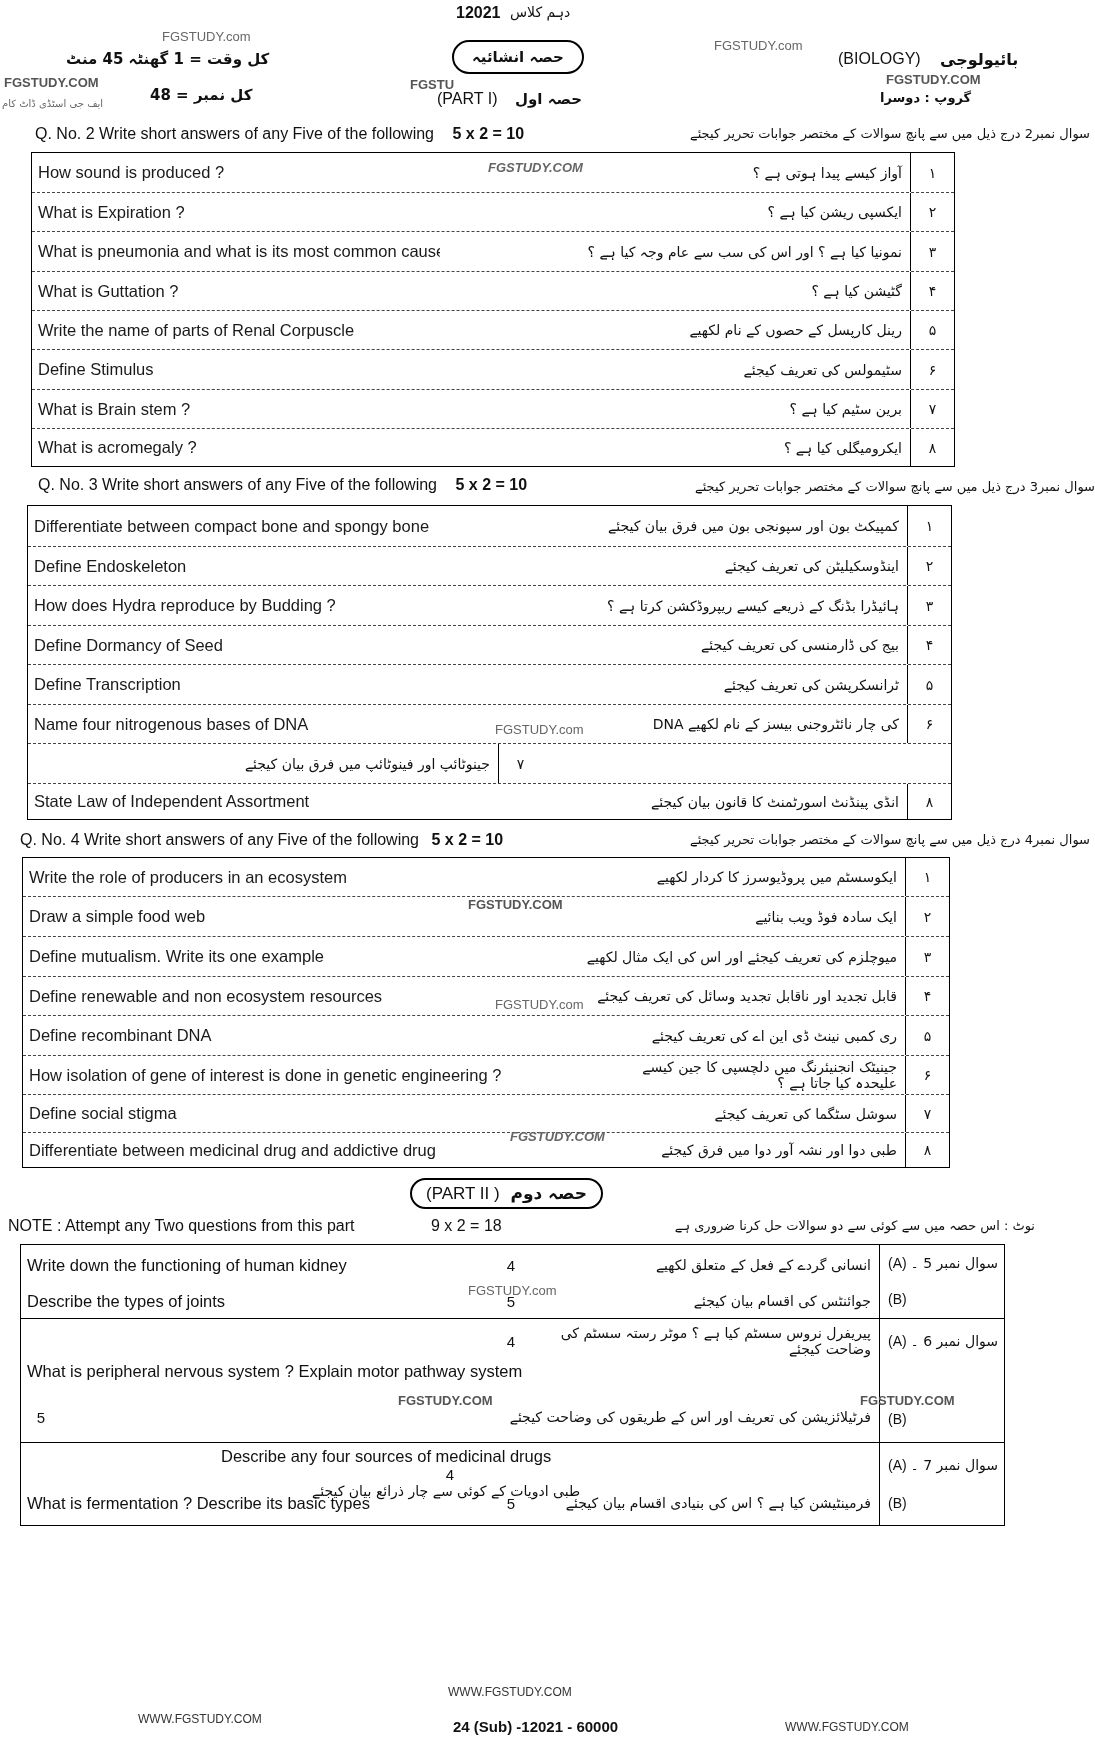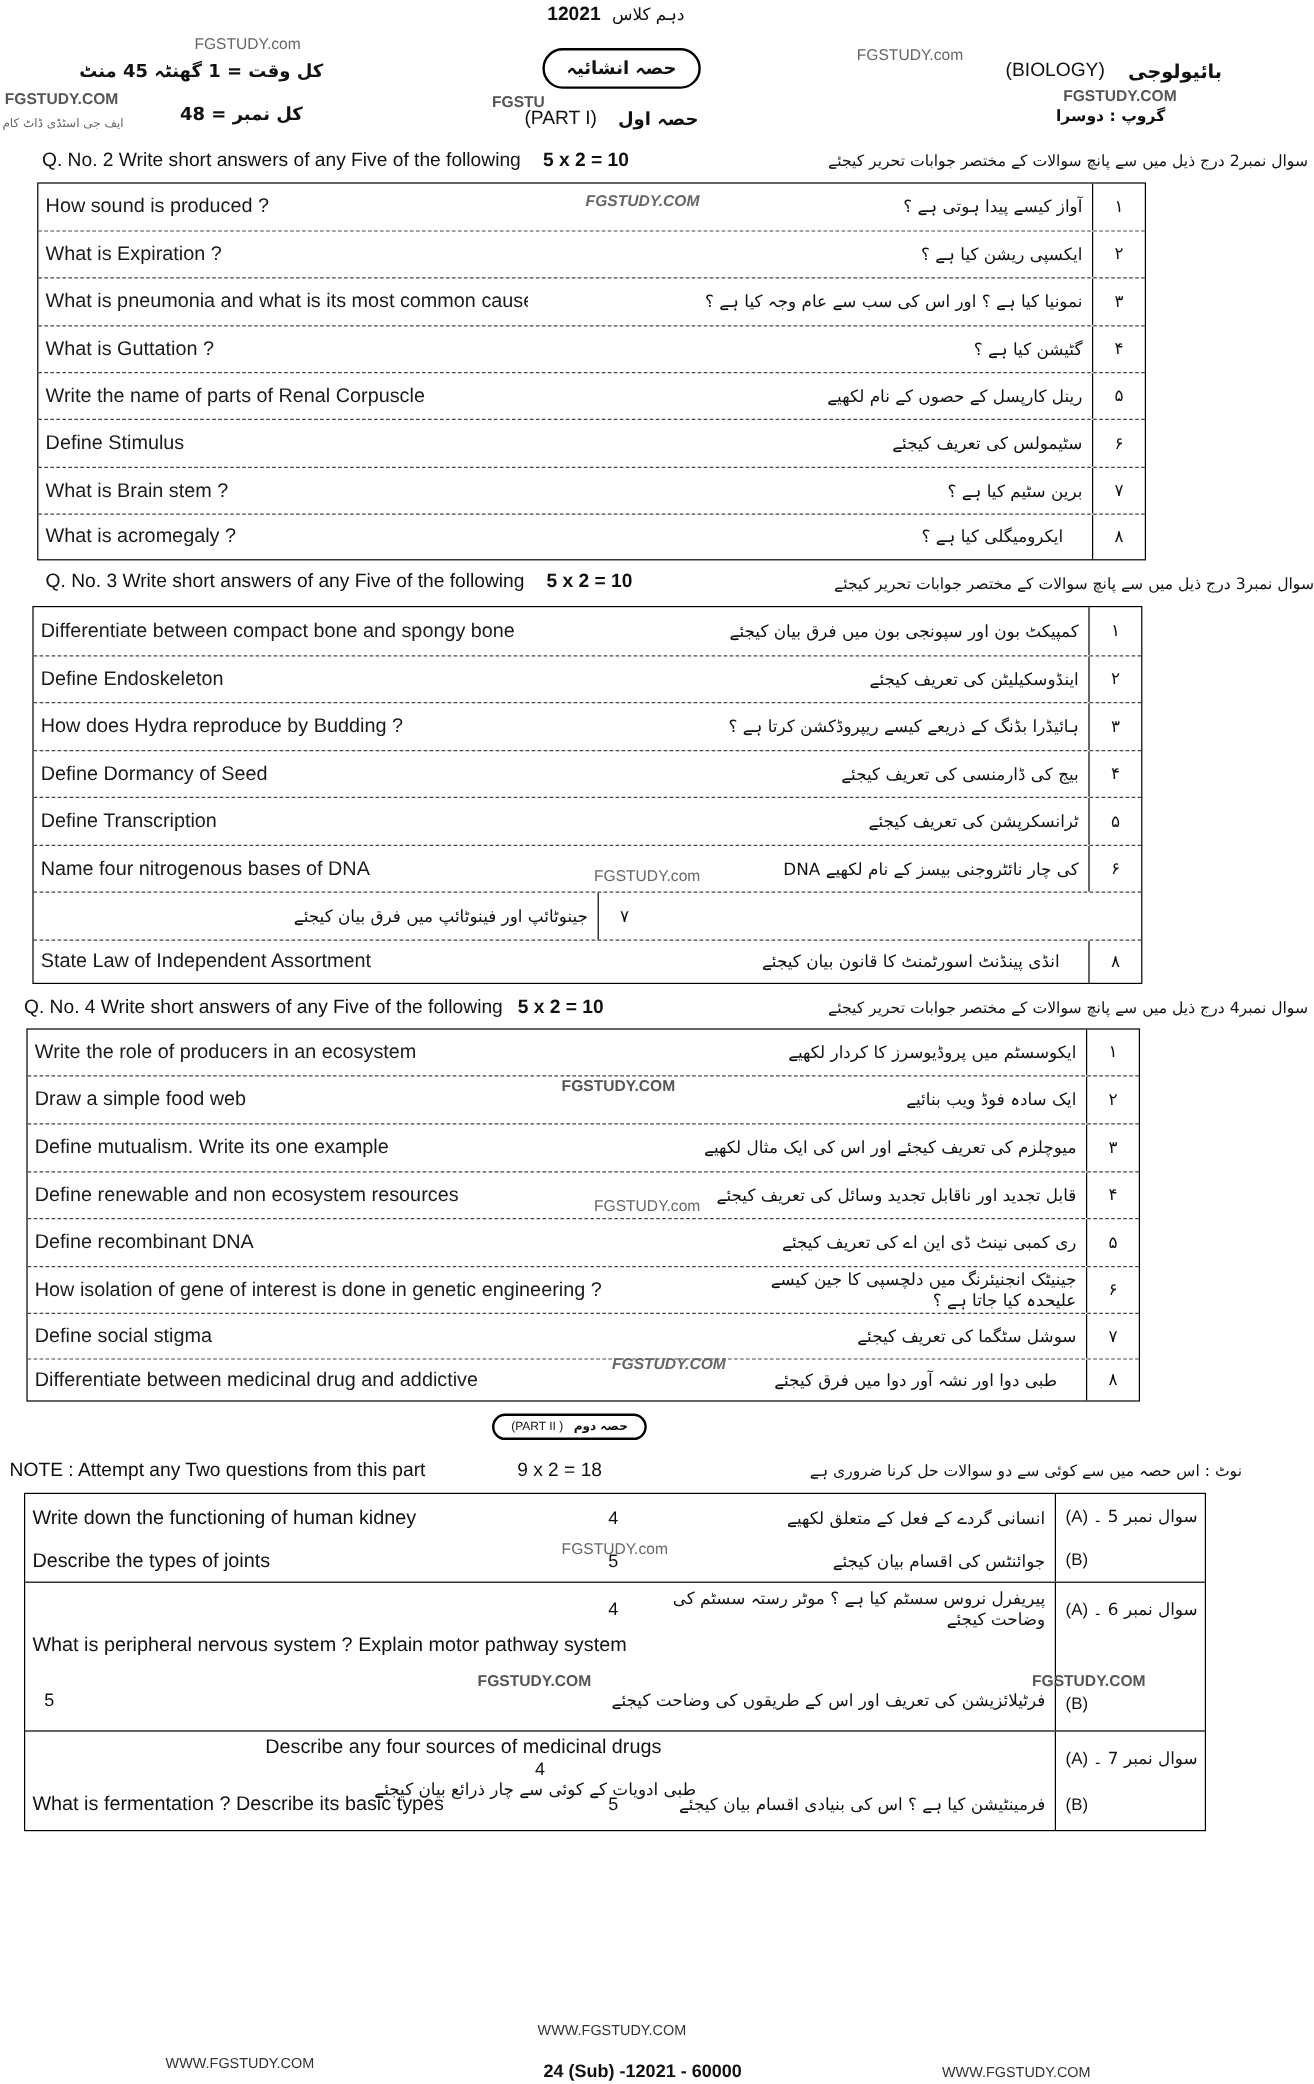--- a/index.html
+++ b/index.html
@@ -16,21 +16,21 @@
   .pill { border: 2px solid #000; border-radius: 22px; padding: 6px 18px; font-size: 15px; font-weight: bold; }
   .subject { font-size: 16px; }
 
   
   .qhead { font-size: 16px; font-weight: bold; }
   .qhead-en { font-weight: normal; }
 
   
   .qtable { position: absolute; border: 1px solid #000; border-bottom: 1px solid #000; }
   .qrow { position: relative; border-bottom: 1px dashed #444; display: flex; align-items: center; }
-  .qrow:last-child { border-bottom: none; gap: 16px; }
+  .qrow:last-child { border-bottom: none; }
   .qrow .en { flex: 1; font-size: 16.5px; padding-left: 6px; color: #1a1a1a; white-space: nowrap; overflow: hidden; }
   .qrow .ur { font-size: 14px; text-align: right; padding-right: 8px; width: 470px; }
   .qrow .num { width: 44px; height: 100%; border-left: 1px solid #000; display: flex; align-items: center; justify-content: center; font-size: 14px; }
 
   
   .p2table { position: absolute; left: 20px; top: 1244px; width: 985px; border: 1px solid #000; }
   .p2group { position: relative; border-bottom: 1px solid #000; }
   .p2group:last-child { border-bottom: none; }
   .p2row { position: relative; height: 36px; display: flex; align-items: center; }
   .p2row .en { width: 470px; font-size: 16.5px; padding-left: 6px; white-space: nowrap; }
@@ -208,21 +208,21 @@
   <div class="qrow" style="height:34px;">
       <span class="en">Differentiate between medicinal drug and addictive drug</span>
       <span class="ur urdu">طبی دوا اور نشہ آور دوا میں فرق کیجئے</span>
       <span class="num urdu">۸</span>
     </div>
 </div>
 <div class="abs wm-b" style="left:468px; top:897px;">FGSTUDY.COM</div>
 <div class="abs wm" style="left:495px; top:997px;">FGSTUDY.com</div>
 <div class="abs wm-i" style="left:510px; top:1129px;">FGSTUDY.COM</div>
 
-<div class="abs" style="left:410px; top:1178px; border:2px solid #000; border-radius:18px; padding:3px 14px; font-size:10px;">
+<div class="abs" style="left:410px; top:1178px; border:2px solid #000; border-radius:18px; padding:3px 14px; font-size:17px;">
   <span>(PART II )</span>
   <span class="urdu" style="font-weight:bold; margin-left:6px;">حصہ دوم</span>
 </div>
 
 <div class="abs" style="left:8px; top:1217px; font-size:16px;">
   <span>NOTE : Attempt any Two questions from this part</span>
   <span style="margin-left:72px;">9 x 2 = 18</span>
 </div>
 <div class="abs urdu" style="right:60px; top:1218px; font-size:13px;">نوٹ :   اس حصہ میں سے کوئی سے دو سوالات حل کرنا ضروری ہے</div>
 

